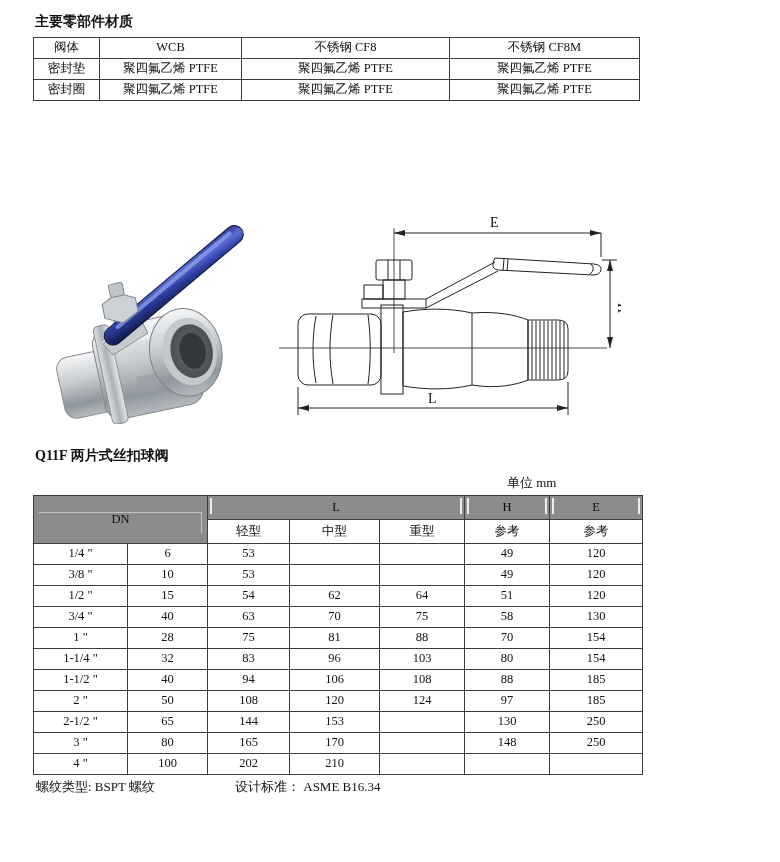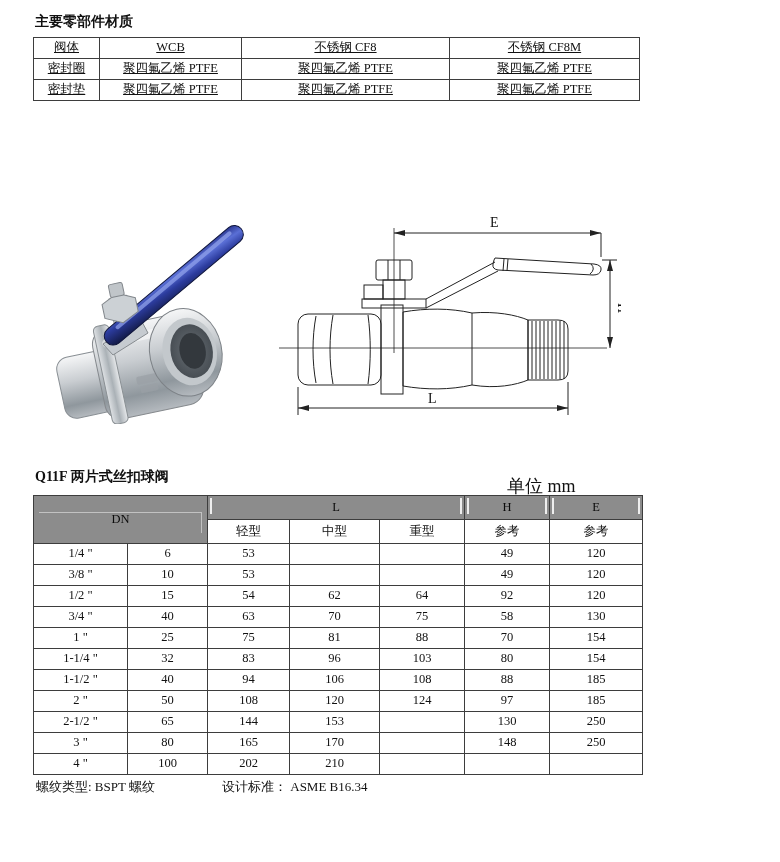--- a/index.html
+++ b/index.html
@@ -16,40 +16,40 @@
     overflow: hidden;
   }
   .sec-title {
     position:absolute;
     font-weight:bold;
     font-size:14px;
     white-space:nowrap;
   }
   .unit-label {
     position:absolute;
-    font-size:18px;
+    font-size:13px;
     white-space:nowrap;
   }
   table {
     position:absolute;
     border-collapse:collapse;
     table-layout:fixed;
   }
   td {
     border:1px solid #3d3d3d;
     text-align:center;
     vertical-align:middle;
     font-size:12.5px;
     line-height:1.1;
     padding:0 2px;
     white-space:nowrap;
     overflow:hidden;
     background:#ffffff;
   }
-  #materials-table td { height:21px;text-decoration:underline; }
+  #materials-table td { height:21px; }
   #dims-table td { height:21px; }
   #dims-table tr.hdr1 td { height:24px; }
   #dims-table tr.hdr2 td { height:24px;margin-left:36px; }
   td.gray {
     background:#8c8c8c;
     color:#0c0c0c;
   }
   td.dn-cell { position:relative; }
   .dn-inner {
     position:absolute;
@@ -92,27 +92,27 @@
         <col style="width:190px;">
     </colgroup>
     <tbody>
         <tr>
           <td>阀体</td>
           <td>WCB</td>
           <td>不锈钢 CF8</td>
           <td>不锈钢 CF8M</td>
         </tr>
         <tr>
+          <td>密封垫</td>
+          <td>聚四氟乙烯 PTFE</td>
+          <td>聚四氟乙烯 PTFE</td>
+          <td>聚四氟乙烯 PTFE</td>
+        </tr>
+        <tr>
           <td>密封圈</td>
-          <td>聚四氟乙烯 PTFE</td>
-          <td>聚四氟乙烯 PTFE</td>
-          <td>聚四氟乙烯 PTFE</td>
-        </tr>
-        <tr>
-          <td>密封垫</td>
           <td>聚四氟乙烯 PTFE</td>
           <td>聚四氟乙烯 PTFE</td>
           <td>聚四氟乙烯 PTFE</td>
         </tr>
       </tbody>
   </table>
 
   <svg class="fig" style="left:45px; top:192px;" width="215" height="232" viewBox="0 0 215 232">
     <defs>
       <linearGradient id="met" x1="0" y1="0" x2="0" y2="1">
@@ -208,21 +208,21 @@
       <polygon points="334,57 331,68 337,68"></polygon>
       <polygon points="334,145 331,134 337,134"></polygon>
       <polygon points="22,205 33,202 33,208"></polygon>
       <polygon points="292,205 281,202 281,208"></polygon>
     </g>
     <text x="214" y="24" font-size="14" fill="#111">E</text>
     <text x="342" y="100" font-size="14" fill="#111" transform="rotate(90 342 100)">H</text>
     <text x="152" y="200" font-size="14" fill="#111">L</text>
   </svg>
 
-  <div class="sec-title" style="left:35px; top:468px;">Q11F 两片式丝扣球阀</div>
+  <div class="sec-title" style="left:35px; top:447px;">Q11F 两片式丝扣球阀</div>
   <div class="unit-label" style="left:507px; top:474px;">单位 mm</div>
 
   <table id="dims-table" style="left:33px; top:495px; width:609px;">
     <colgroup>
       <col style="width:94px;">
         <col style="width:80px;">
         <col style="width:82px;">
       <col style="width:90px;">
         <col style="width:85px;">
         <col style="width:85px;">
@@ -264,35 +264,35 @@
           <td></td>
           <td>49</td>
           <td>120</td>
         </tr>
         <tr>
           <td>1/2 "</td>
           <td>15</td>
           <td>54</td>
           <td>62</td>
           <td>64</td>
-          <td>92</td>
+          <td>51</td>
           <td>120</td>
         </tr>
         <tr>
           <td>3/4 "</td>
           <td>40</td>
           <td>63</td>
           <td>70</td>
           <td>75</td>
           <td>58</td>
           <td>130</td>
         </tr>
         <tr>
           <td>1 "</td>
-          <td>25</td>
+          <td>28</td>
           <td>75</td>
           <td>81</td>
           <td>88</td>
           <td>70</td>
           <td>154</td>
         </tr>
         <tr>
           <td>1-1/4 "</td>
           <td>32</td>
           <td>83</td>
@@ -343,15 +343,15 @@
           <td>202</td>
           <td>210</td>
           <td></td>
           <td></td>
           <td></td>
         </tr>
       </tbody>
   </table>
 
   <div class="footer-note" style="left:36px; top:778px;">螺纹类型: BSPT 螺纹</div>
-  <div class="footer-note" style="left:222px; top:778px;">设计标准： ASME B16.34</div>
+  <div class="footer-note" style="left:235px; top:778px;">设计标准： ASME B16.34</div>
 
 </div>
 
 </body></html>

